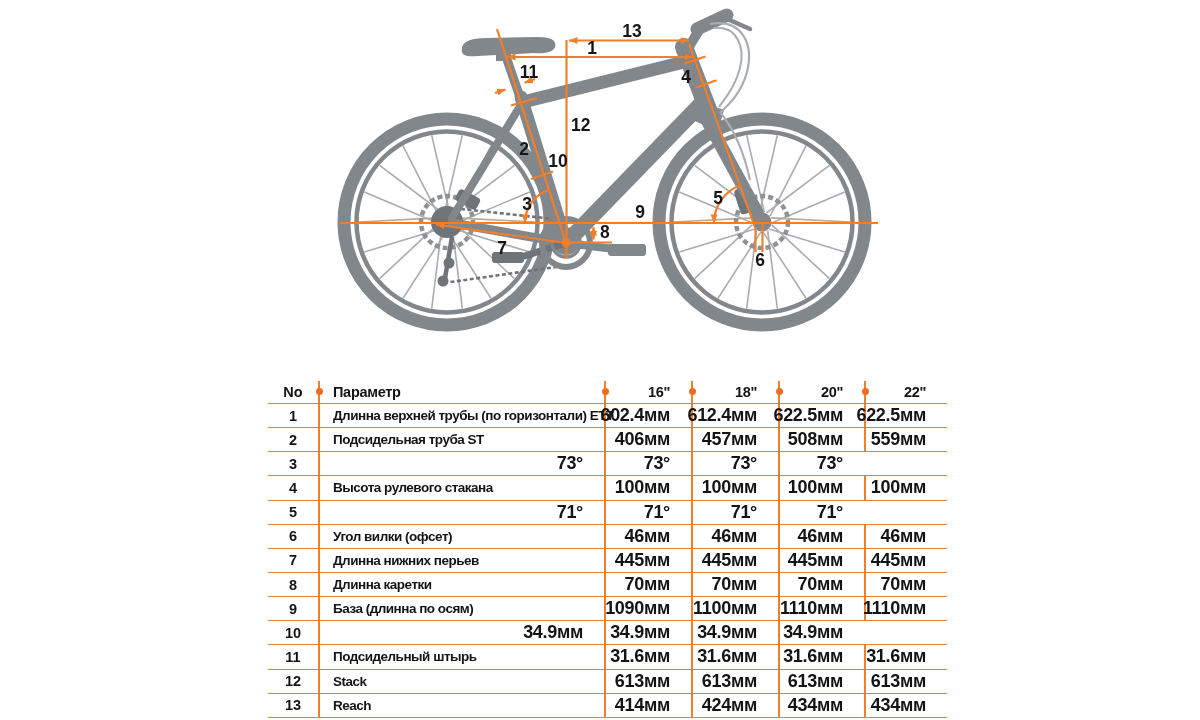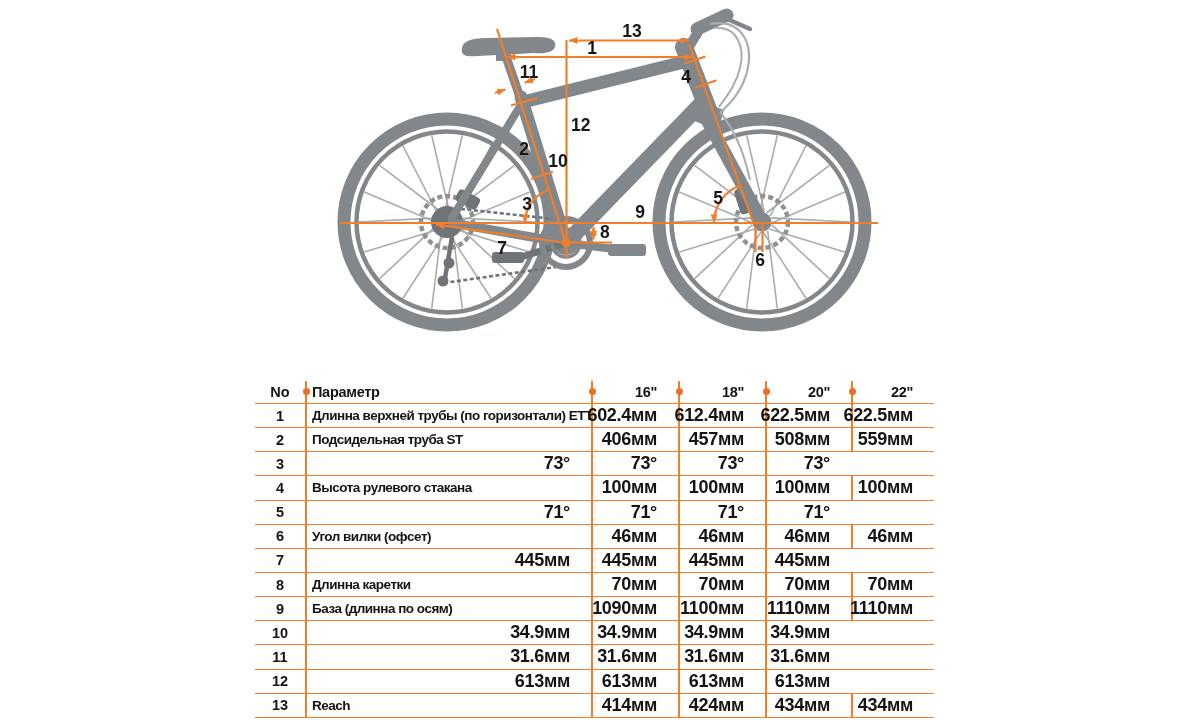--- a/index.html
+++ b/index.html
@@ -12,29 +12,29 @@
   html,body{margin:0;padding:0;background:#fff;}
   .stage{position:relative;width:1200px;height:720px;background:#fff;overflow:hidden;
          font-family:"Liberation Sans",sans-serif;}
   
   .diagram-wrap{position:absolute;left:0;top:0;width:1200px;height:362px;}
   svg text.dim-num{font-family:"Liberation Sans",sans-serif;font-weight:bold;
                    font-size:17.5px;fill:var(--ink);text-anchor:middle;}
   svg text.dim-num.anchor-start{text-anchor:start;}
   .ann{stroke:var(--orange);stroke-width:2.2;fill:none;}
   
-  .spec-table{position:absolute;left:255px;top:381px;width:679px;color:#141414;}
+  .spec-table{position:absolute;left:268px;top:381px;width:679px;color:#141414;}
   .t-header,.t-row{display:grid;grid-template-columns:50px 286px 87px 87px 86px 83px;
                    box-sizing:border-box;border-bottom:1.5px solid var(--orange);}
   .t-header{height:23px;}
   .t-row{height:24.15px;}
   .cell{display:flex;align-items:center;box-sizing:border-box;overflow:visible;white-space:nowrap;}
   .cell:nth-child(n+2){border-left:2px solid var(--orange);}
   .col-no{justify-content:center;font-weight:bold;font-size:14.5px;}
-  .col-param{padding-left:5px;font-weight:bold;font-size:13.5px;letter-spacing:-0.5px;}
+  .col-param{padding-left:13px;font-weight:bold;font-size:13.5px;letter-spacing:-0.5px;}
   .col-val{justify-content:flex-end;padding-right:21px;font-weight:bold;font-size:18px;letter-spacing:-0.3px;}
   .t-header .col-param{font-size:14.5px;letter-spacing:-0.3px;}
   .t-header .col-val{font-size:14.5px;}
   .dot{position:absolute;width:7px;height:7px;border-radius:50%;background:#ED6E22;top:7px;}
 </style>
 </head>
 <body>
 
 <div class="stage">
 
@@ -241,20 +241,21 @@
         <div class="t-row">
           <div class="cell col-no">6</div>
           <div class="cell col-param">Угол вилки (офсет)</div>
           <div class="cell col-val">46мм</div>
           <div class="cell col-val">46мм</div>
           <div class="cell col-val">46мм</div>
           <div class="cell col-val">46мм</div>
         </div>
         <div class="t-row">
           <div class="cell col-no">7</div>
+          <div class="cell col-param">Длинна нижних перьев</div>
           <div class="cell col-val">445мм</div>
           <div class="cell col-val">445мм</div>
           <div class="cell col-val">445мм</div>
           <div class="cell col-val">445мм</div>
         </div>
         <div class="t-row">
           <div class="cell col-no">8</div>
           <div class="cell col-param">Длинна каретки</div>
           <div class="cell col-val">70мм</div>
           <div class="cell col-val">70мм</div>
@@ -271,27 +272,29 @@
         </div>
         <div class="t-row">
           <div class="cell col-no">10</div>
           <div class="cell col-val">34.9мм</div>
           <div class="cell col-val">34.9мм</div>
           <div class="cell col-val">34.9мм</div>
           <div class="cell col-val">34.9мм</div>
         </div>
         <div class="t-row">
           <div class="cell col-no">11</div>
+          <div class="cell col-param">Подсидельный штырь</div>
           <div class="cell col-val">31.6мм</div>
           <div class="cell col-val">31.6мм</div>
           <div class="cell col-val">31.6мм</div>
           <div class="cell col-val">31.6мм</div>
         </div>
         <div class="t-row">
           <div class="cell col-no">12</div>
+          <div class="cell col-param">Stack</div>
           <div class="cell col-val">613мм</div>
           <div class="cell col-val">613мм</div>
           <div class="cell col-val">613мм</div>
           <div class="cell col-val">613мм</div>
         </div>
         <div class="t-row">
           <div class="cell col-no">13</div>
           <div class="cell col-param">Reach</div>
           <div class="cell col-val">414мм</div>
           <div class="cell col-val">424мм</div>

